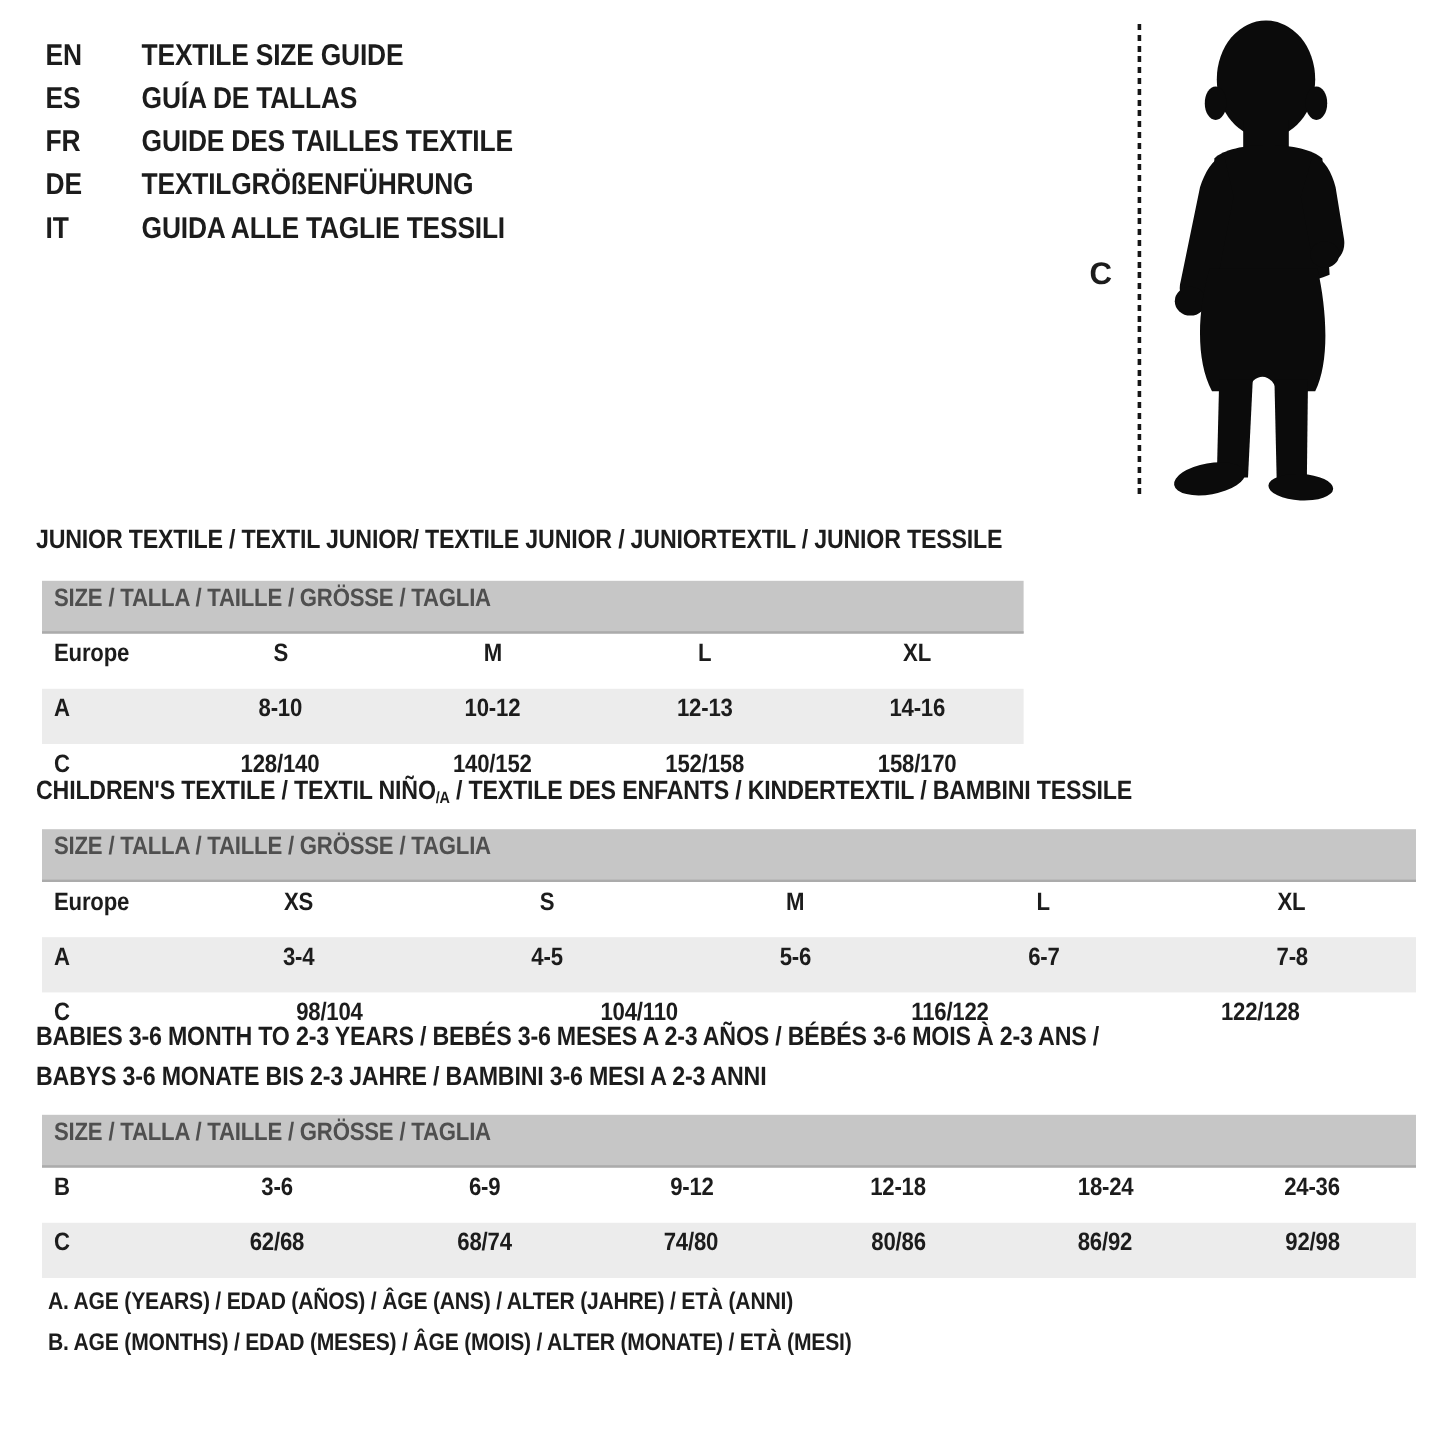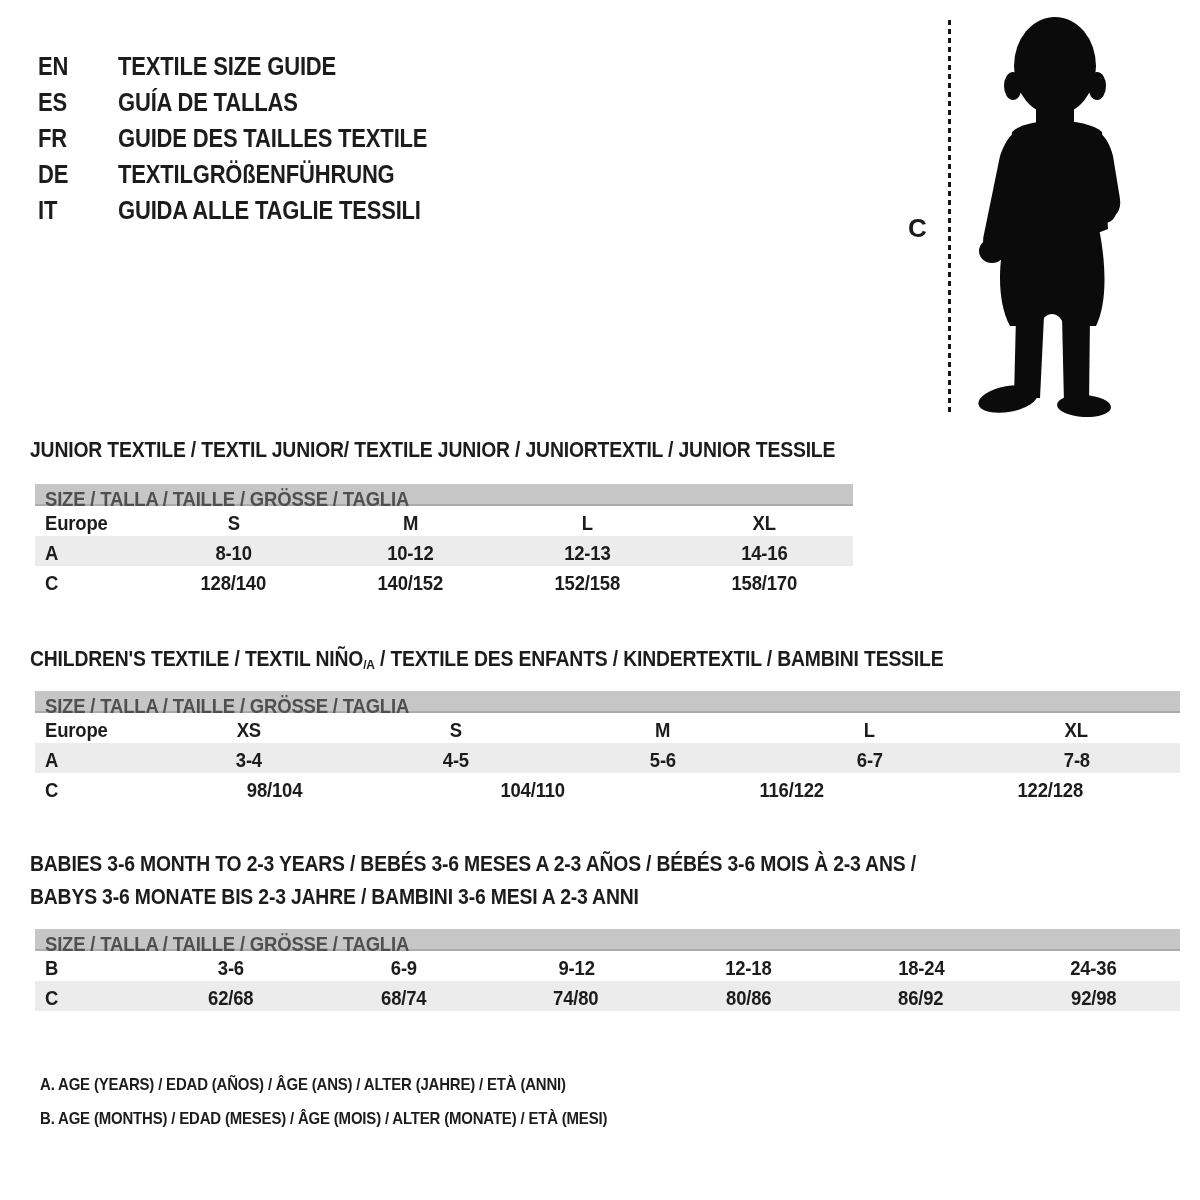--- a/index.html
+++ b/index.html
@@ -13,44 +13,44 @@
   }
   *{margin:0;padding:0;box-sizing:border-box;}
   html,body{background:#fff;}
   body{font-family:"Liberation Sans","DejaVu Sans",sans-serif;font-weight:700;color:var(--text);}
   .page{position:relative;width:1200px;height:1200px;background:var(--page-bg);overflow:hidden;}
 
   .cond{display:inline-block;transform:scaleX(0.88);transform-origin:0 50%;white-space:nowrap;letter-spacing:-0.2px;}
   .cond-c{display:inline-block;transform:scaleX(0.88);transform-origin:50% 50%;white-space:nowrap;letter-spacing:-0.2px;}
 
   
-  .langs{position:absolute;left:38px;top:28px;margin-top:20px;}
+  .langs{position:absolute;left:38px;top:28px;}
   .lang-row{display:flex;line-height:36px;font-size:25px;}
   .lang-code{width:80px;}
   
   .measure-line{position:absolute;left:948px;top:20px;width:3px;height:394px;
     background:repeating-linear-gradient(to bottom,#161616 0 5px,transparent 5px 9px);}
   .measure-label{position:absolute;left:908px;top:213px;font-size:26px;}
   .figure-svg{position:absolute;left:962px;top:14px;width:178px;height:408px;}
 
   
   .sec-title{position:absolute;left:30px;font-size:22px;line-height:33px;}
   .sub{font-size:0.62em;vertical-align:-0.25em;}
 
   
   .tbl{position:absolute;left:35px;}
-  .tbl-bar{height:22px;line-height:29px;background:var(--bar-bg);color:var(--bar-text);
+  .tbl-bar{height:44px;line-height:29px;background:var(--bar-bg);color:var(--bar-text);
     font-size:21px;padding-left:10px;border-bottom:2px solid var(--bar-edge);}
-  .tbl-row{display:flex;height:30px;line-height:33px;font-size:21px;}
+  .tbl-row{display:flex;height:46px;line-height:33px;font-size:21px;}
   .tbl-row.shaded{background:var(--row-shaded);}
   .cell{flex:1;text-align:center;overflow:visible;}
   .cell.label{flex:0 0 110px;text-align:left;padding-left:10px;}
 
   
-  .legend{position:absolute;left:40px;top:1068px;font-size:17px;line-height:34px;}
+  .legend{position:absolute;left:40px;top:1068px;font-size:20px;line-height:34px;}
 </style>
 </head>
 <body>
 
 <div class="page">
 
   <div class="langs">
     <div class="lang-row">
       <span class="lang-code"><span class="cond">EN</span></span>
       <span><span class="cond">TEXTILE SIZE GUIDE</span></span>

